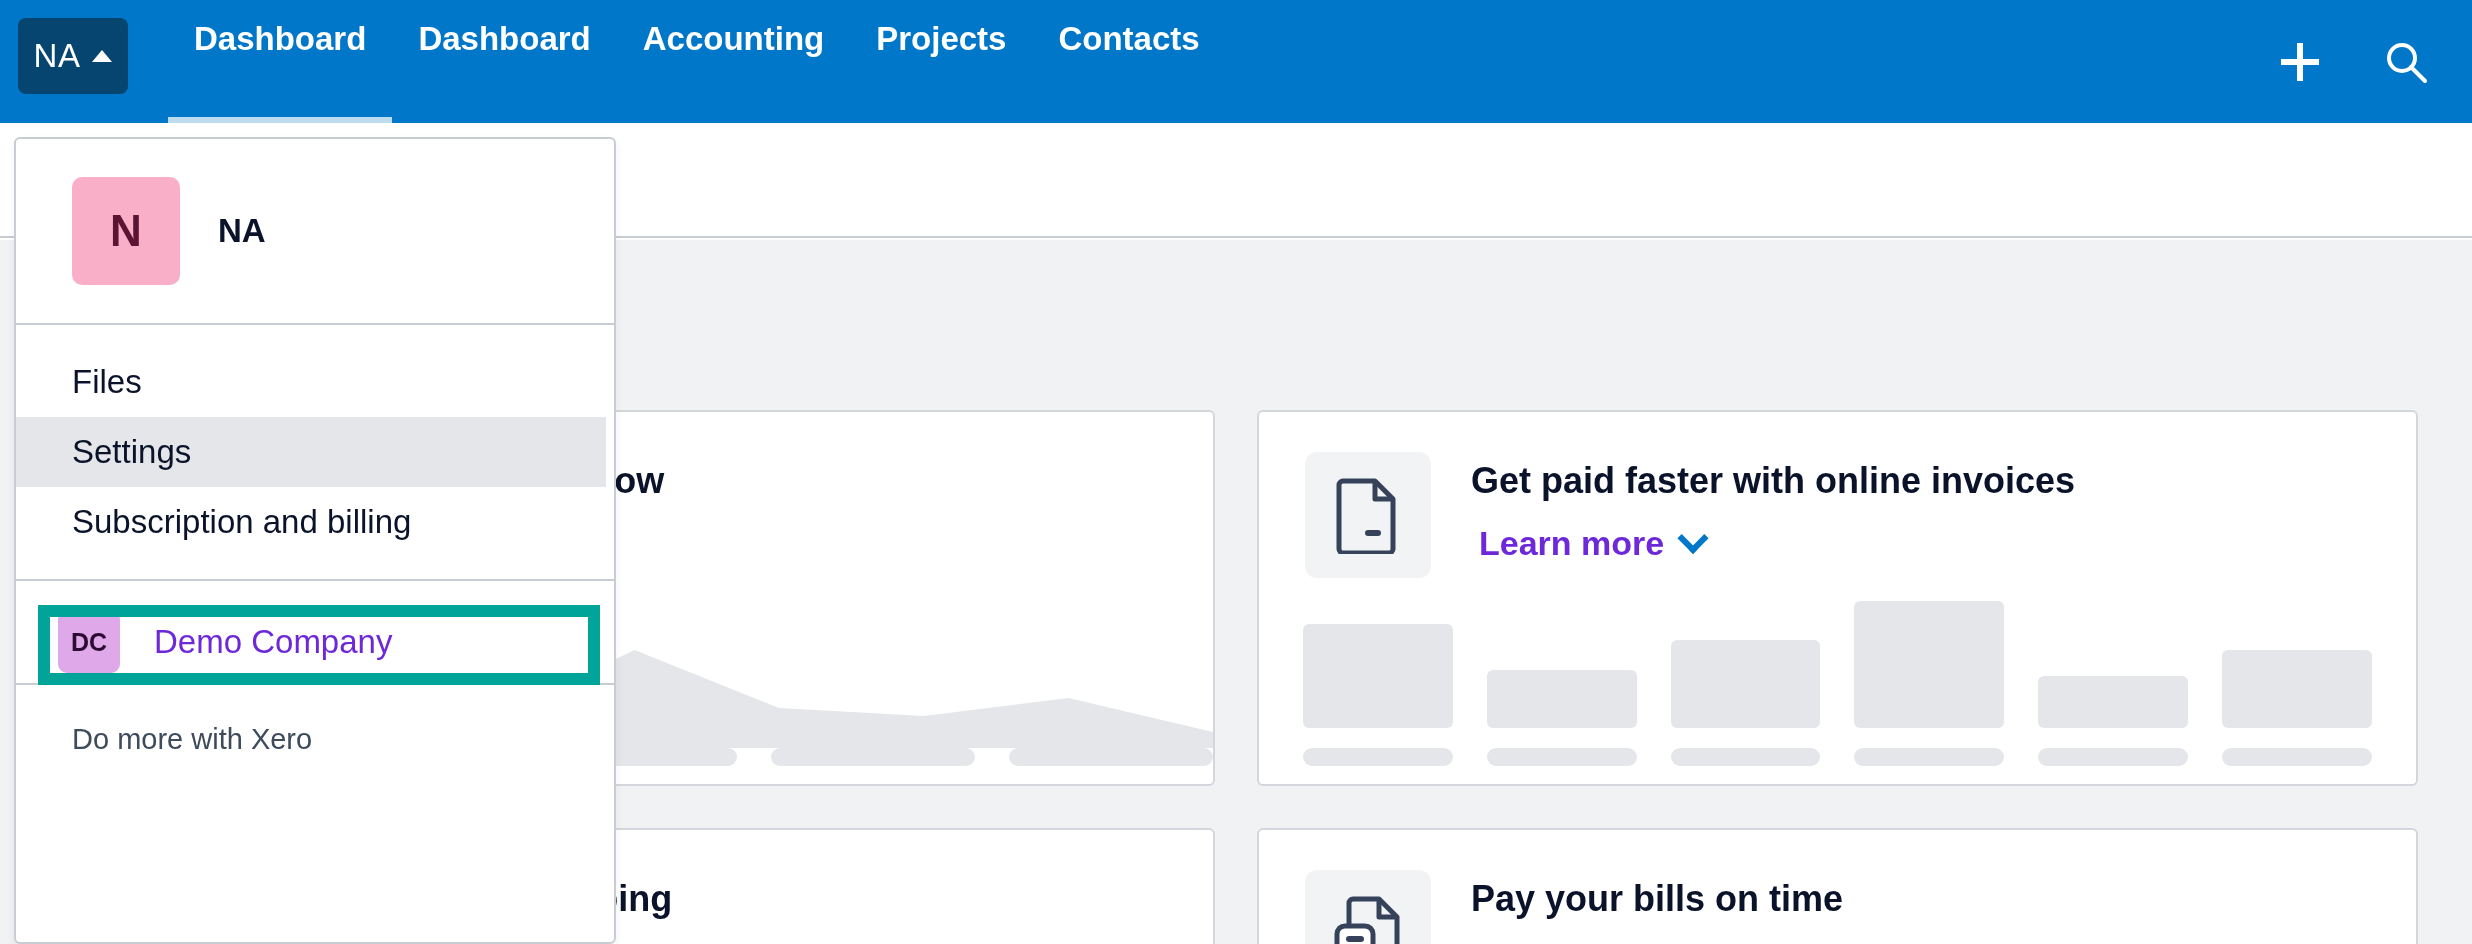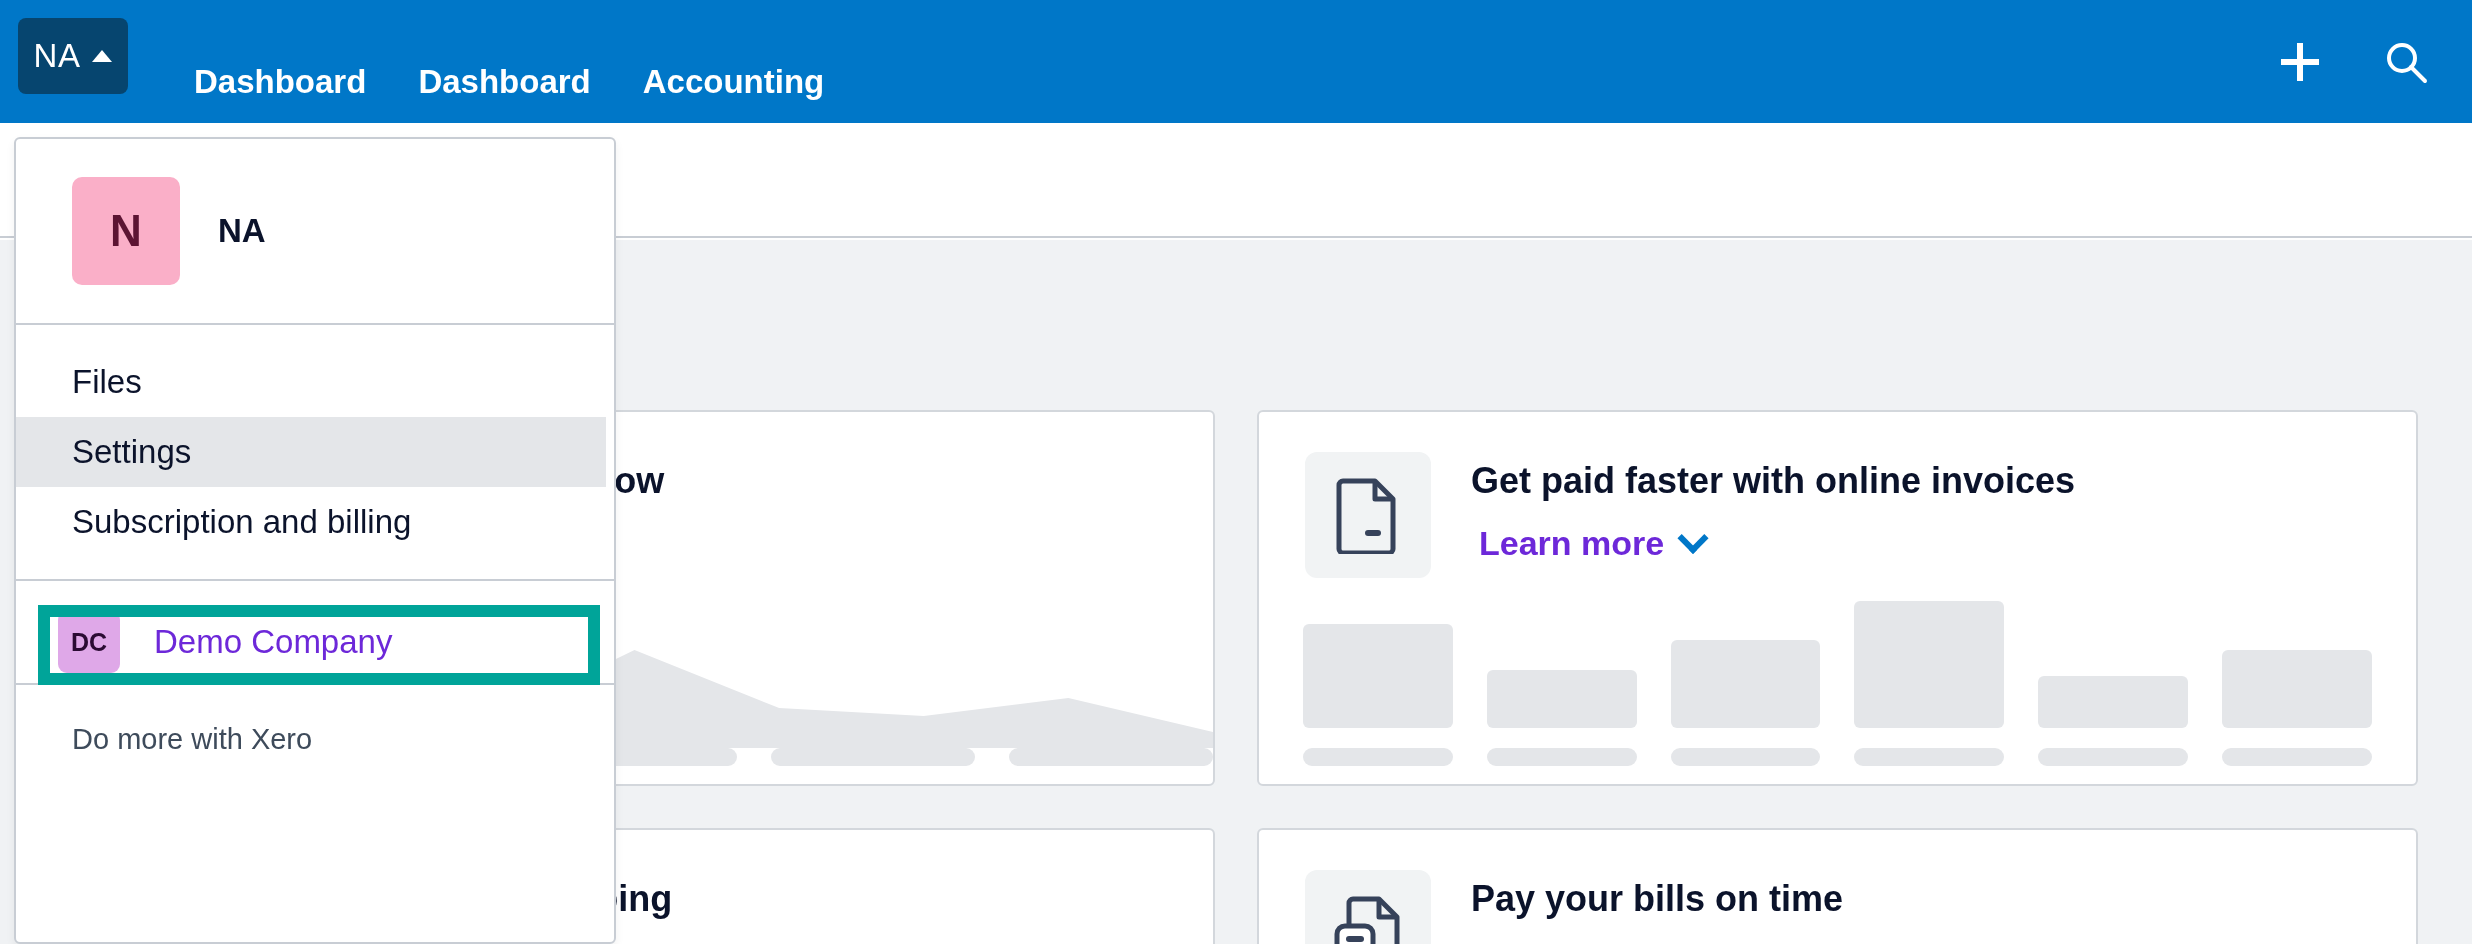--- a/index.html
+++ b/index.html
@@ -40,21 +40,21 @@
     letter-spacing: .5px;
   }
   .caret-up {
     width: 0; height: 0;
     border-left: 10px solid transparent;
     border-right: 10px solid transparent;
     border-bottom: 12px solid #ffffff;
   }
   .navlinks {
     display: flex;
-    align-items: center;
+    align-items: flex-start;
     height: 157px;
     margin-left: 40px;
   }
   .navlink {
     position: relative;
     color: #ffffff;
     font-size: 33px;
     font-weight: bold;
     padding: 0 26px;
     line-height: 64px;
@@ -332,20 +332,28 @@
     <div class="navlink active">
       <span>Dashboard</span>
       <span class="underline"></span>
     </div>
     <div class="navlink">
       <span>Dashboard</span>
       
     </div>
     <div class="navlink">
       <span>Accounting</span>
+      
+    </div>
+    <div class="navlink">
+      <span>Projects</span>
+      
+    </div>
+    <div class="navlink">
+      <span>Contacts</span>
       
     </div>
   </div>
 
   <div class="nav-right">
     <div class="nav-icon-btn">
       <svg width="46" height="46" viewBox="0 0 46 46" aria-hidden="true">
         <rect x="20" y="4" width="6" height="38" fill="#ffffff"></rect>
         <rect x="4" y="20" width="38" height="6" fill="#ffffff"></rect>
       </svg>

